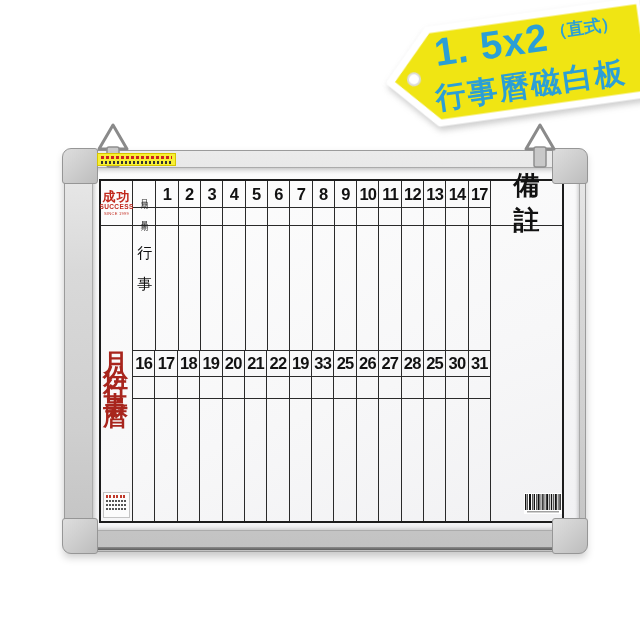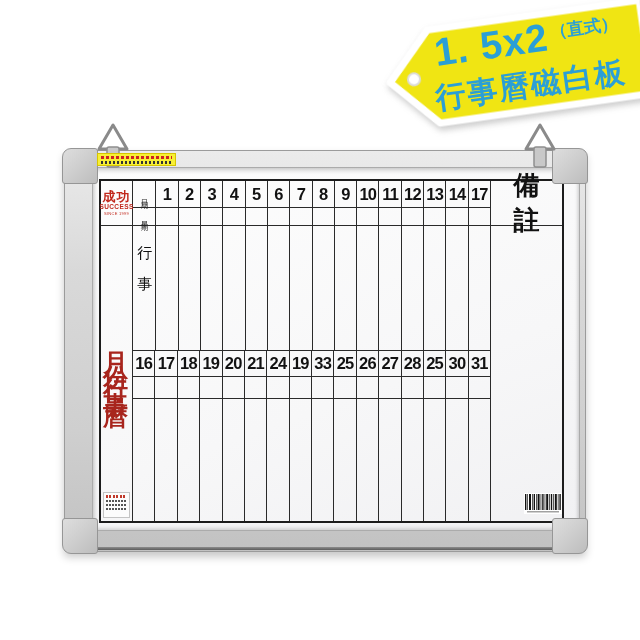--- a/index.html
+++ b/index.html
@@ -254,21 +254,21 @@
 
             <div class="row r-h2">
               <div class="cells w16">
 
               <div class="cell num">16</div>
                   <div class="cell num">17</div>
                   <div class="cell num">18</div>
                   <div class="cell num">19</div>
                   <div class="cell num">20</div>
                   <div class="cell num">21</div>
-                  <div class="cell num">24</div>
+                  <div class="cell num">22</div>
                   <div class="cell num">19</div>
                   <div class="cell num">33</div>
                   <div class="cell num">25</div>
                   <div class="cell num">26</div>
                   <div class="cell num">27</div>
                   <div class="cell num">28</div>
                   <div class="cell num">25</div>
                   <div class="cell num">30</div>
                   <div class="cell num">31</div>
                 </div>

